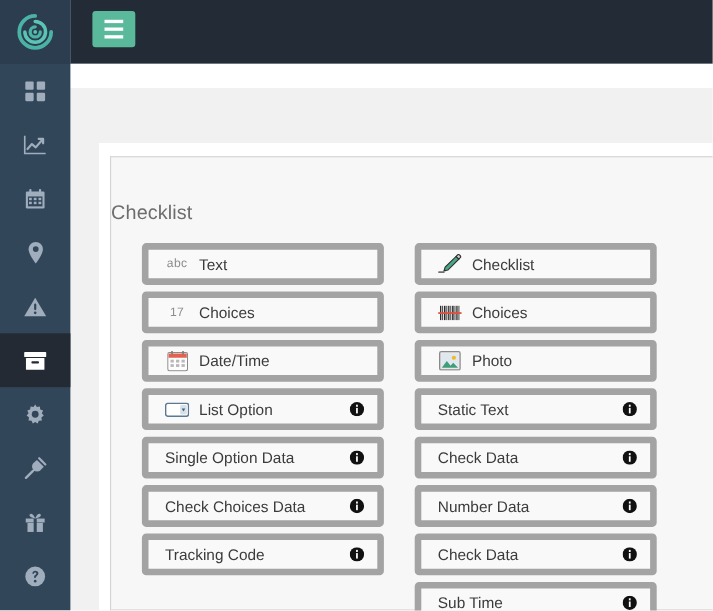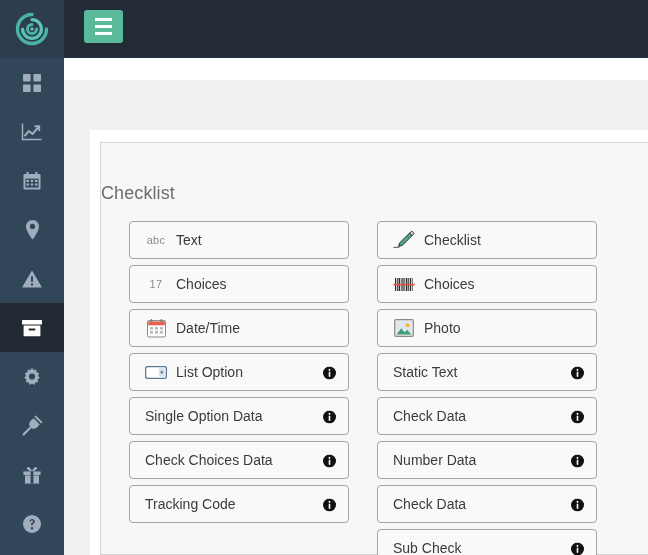--- a/index.html
+++ b/index.html
@@ -136,21 +136,21 @@
     gap: 28px;
   }
 
   .col { width: 220px; flex: 0 0 220px; }
 
   .item {
     position: relative;
     height: 38px;
     margin-bottom: 6px;
     background: #f9f9f9;
-    border: 1px solid #a3a3a3;
+    border: 6px solid #a3a3a3;
     border-radius: 4px;
     display: flex;
     align-items: center;
     padding: 0 12px 0 14px;
     cursor: pointer;
   }
 
   .item .icon {
     width: 24px;
     flex: 0 0 24px;
@@ -488,21 +488,21 @@
             <span class="info">
               <svg width="13" height="13" viewBox="0 0 13 13">
                 <circle cx="6.5" cy="6.5" r="6.5" fill="#111111"></circle>
                 <rect x="5.7" y="5.3" width="1.6" height="5" fill="#ffffff"></rect>
                 <rect x="5.7" y="2.4" width="1.6" height="1.9" fill="#ffffff"></rect>
               </svg>
             </span>
           </div>
 
           <div class="item no-icon">
-            <span class="label">Sub Check</span>
+            <span class="label">Sub Time</span>
             <span class="info">
               <svg width="13" height="13" viewBox="0 0 13 13">
                 <circle cx="6.5" cy="6.5" r="6.5" fill="#111111"></circle>
                 <rect x="5.7" y="5.3" width="1.6" height="5" fill="#ffffff"></rect>
                 <rect x="5.7" y="2.4" width="1.6" height="1.9" fill="#ffffff"></rect>
               </svg>
             </span>
           </div>
 
         </div>

